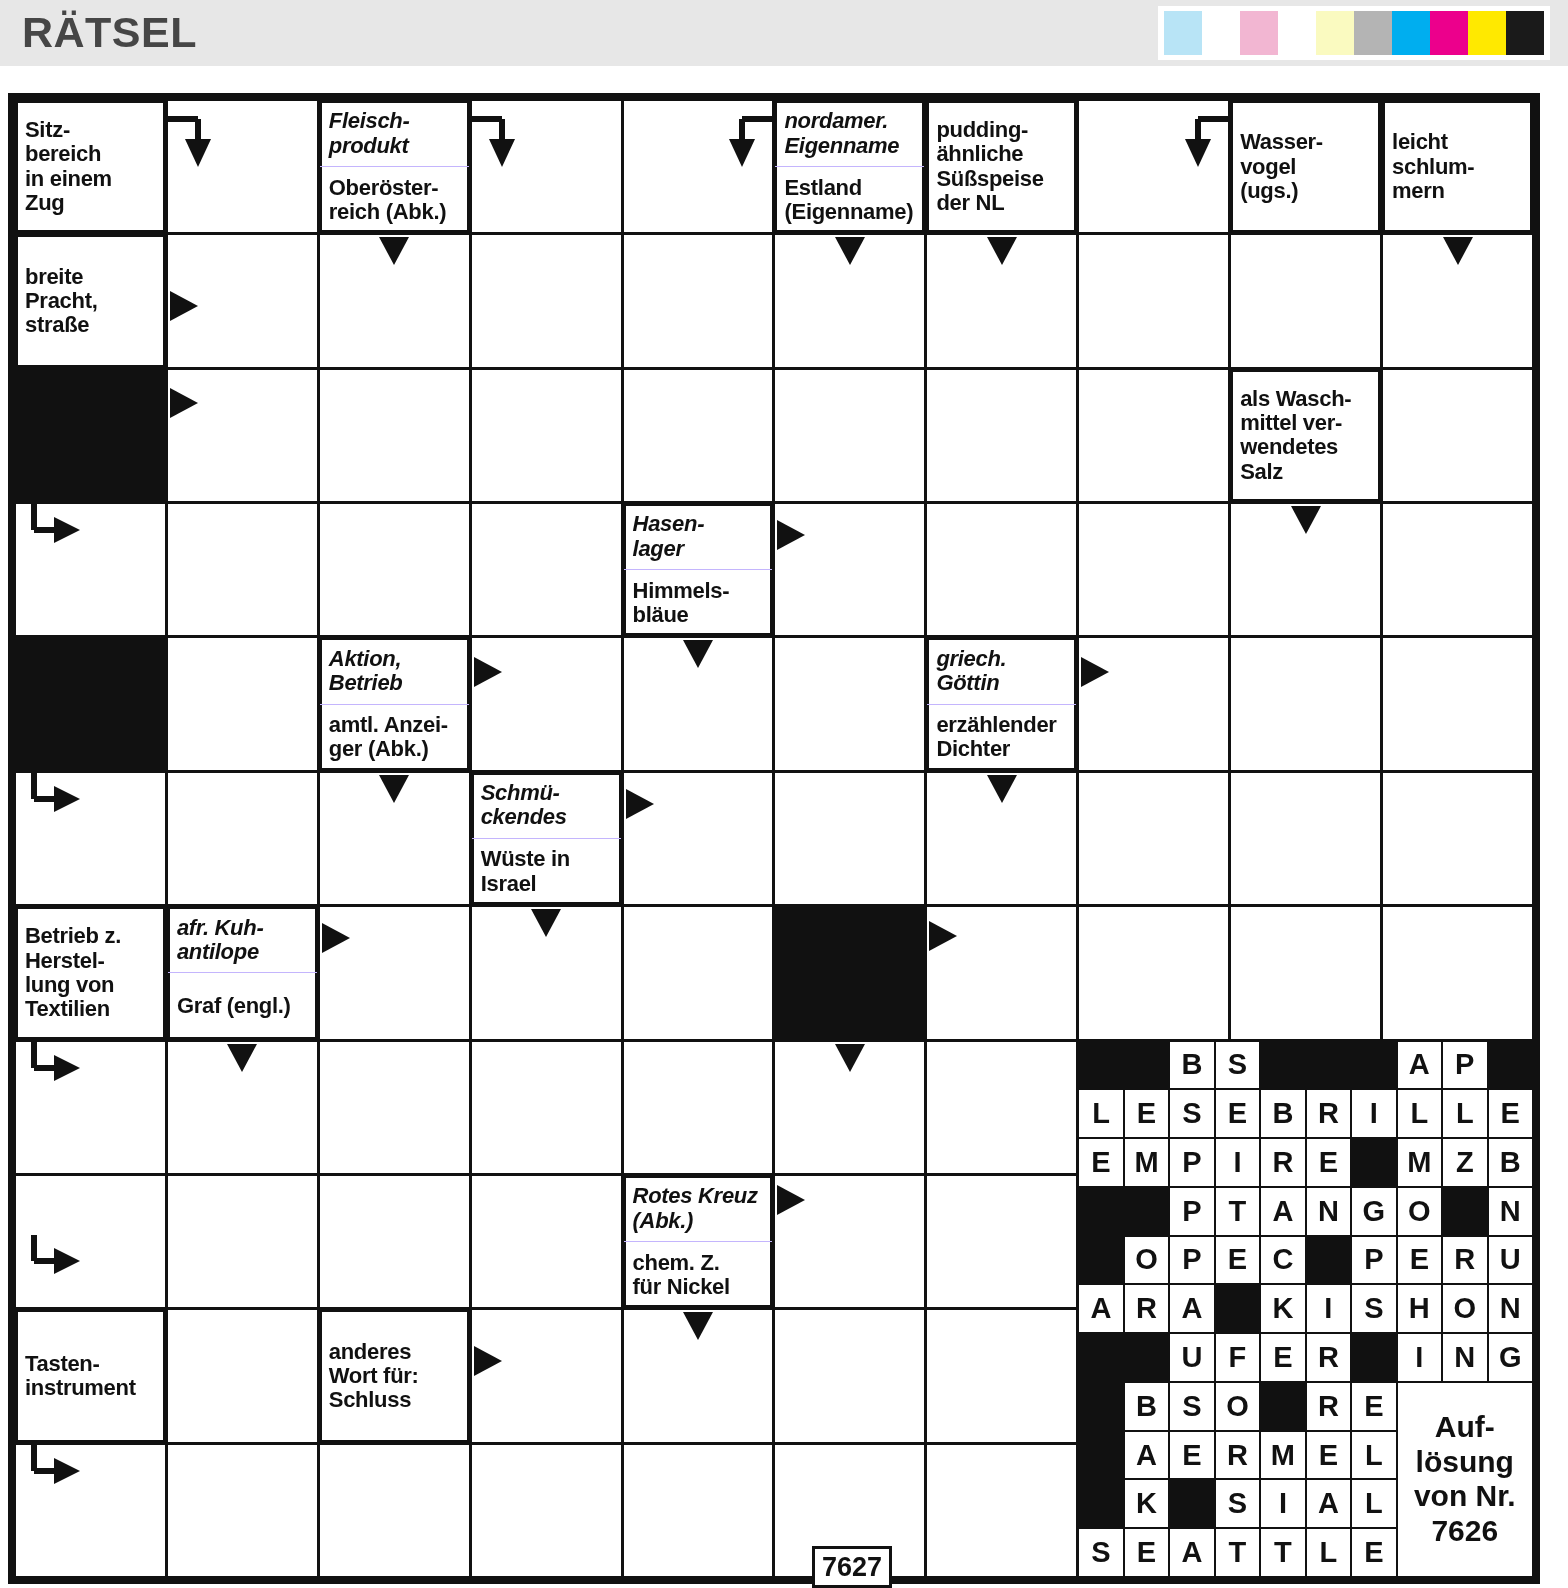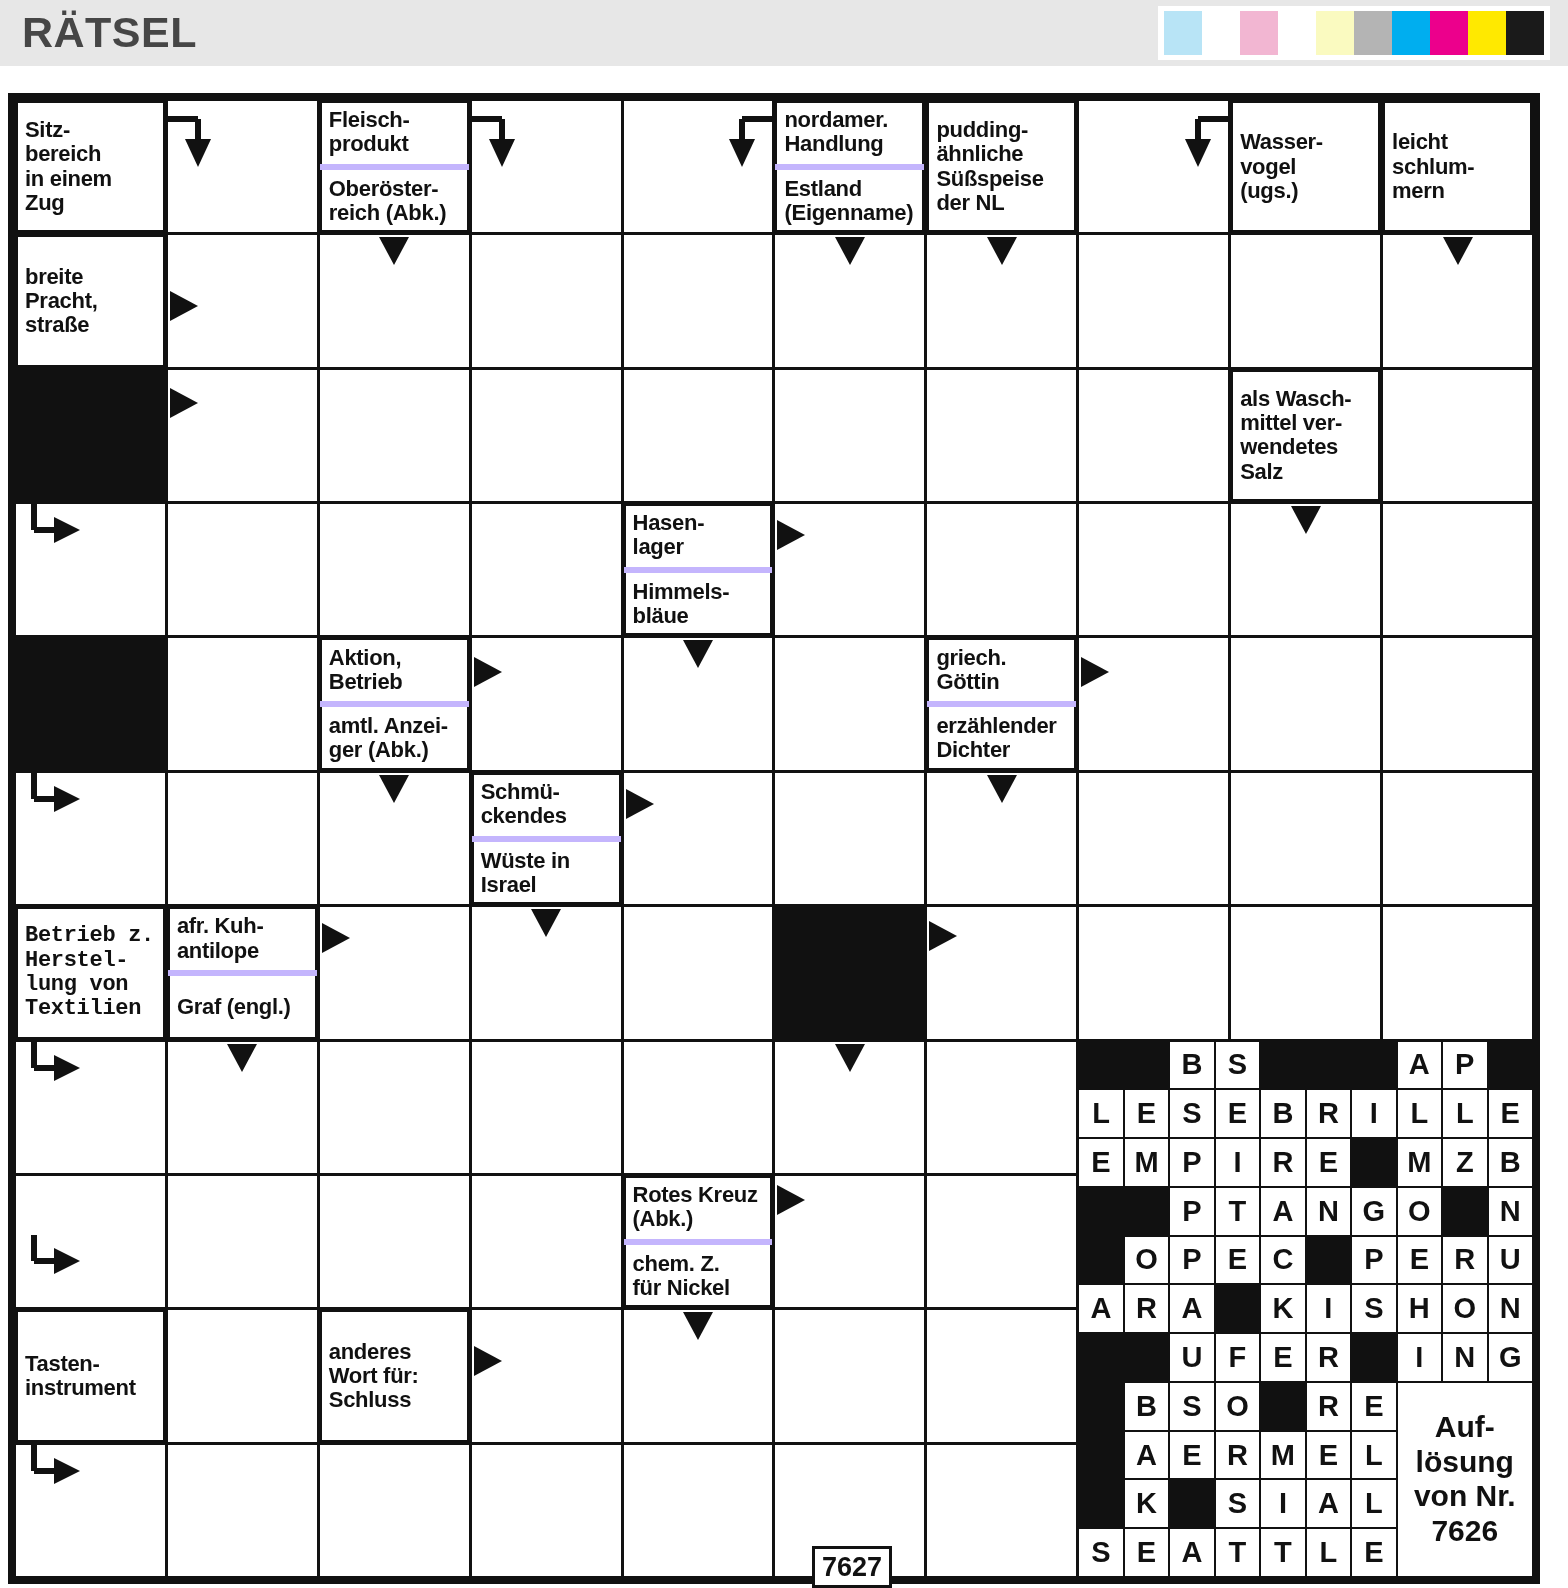--- a/index.html
+++ b/index.html
@@ -9,21 +9,21 @@
   .title{position:absolute;left:22px;top:8px;font-size:43px;font-weight:bold;color:#464646;letter-spacing:.5px;}
   .colorbar{position:absolute;right:18px;top:6px;background:#fff;display:flex;align-items:center;padding:5px 6px;height:54px;}
   .swatch{width:38px;height:44px;flex:0 0 auto;}
   .grid{position:absolute;left:8px;top:93px;width:1532px;height:1491px;display:grid;
     grid-template-columns:repeat(10,1fr);grid-template-rows:repeat(11,1fr);
     gap:3px;background:#111;border:8px solid #111;}
   .cell{background:#fff;position:relative;}
   .clue{display:flex;flex-direction:column;box-shadow:inset 0 0 0 2px #111;}
   .clue-part{flex:1 1 0;display:flex;flex-direction:column;justify-content:center;
     padding:3px 3px 3px 9px;font-size:22px;font-weight:bold;line-height:1.1;letter-spacing:-0.3px;}
-  .clue-part.divided{border-bottom:6px solid #c4b5fd;}
+  .clue-part.divided{border-bottom:1px solid #c4b5fd;font-style:italic;}
   .solution{grid-column:8/11;grid-row:8/12;background:#111;display:grid;
     grid-template-columns:repeat(10,1fr);grid-template-rows:repeat(11,1fr);gap:2px;}
   .sol-letter{background:#fff;display:flex;align-items:center;justify-content:center;
     font-size:29px;font-weight:bold;color:#111;}
   .sol-black{background:#111;}
   .sol-caption{grid-column:8/11;grid-row:8/12;background:#fff;display:flex;flex-direction:column;
     align-items:center;justify-content:center;font-size:30px;font-weight:bold;line-height:1.16;text-align:center;}
   .pnum{position:absolute;left:812px;top:1546px;width:80px;height:42px;background:#fff;
     border:3px solid #111;display:flex;align-items:center;justify-content:center;
     font-size:27px;font-weight:bold;z-index:5;}
@@ -84,21 +84,21 @@
     <div class="cell answer" style="grid-area: 1 / 5;">
       <svg width="54" height="58" viewBox="0 0 54 58" class="arrow" style="right: 0px; top: 10px;">
         <line x1="54" y1="8" x2="24" y2="8" stroke="#111" stroke-width="6"></line>
         <line x1="24" y1="8" x2="24" y2="30" stroke="#111" stroke-width="6"></line>
         <polygon points="11,28 37,28 24,56" fill="#111"></polygon>
       </svg>
     </div>
     <div class="cell clue" style="grid-area: 1 / 6;">
       <div class="clue-part divided">
         <div>nordamer.</div>
-        <div>Handlung</div>
+        <div>Eigenname</div>
       </div>
       <div class="clue-part">
         <div>Estland</div>
         <div>(Eigenname)</div>
       </div>
     </div>
     <div class="cell clue" style="grid-area: 1 / 7;">
       <div class="clue-part">
         <div>pudding-</div>
         <div>ähnliche</div>
@@ -285,21 +285,21 @@
     </div>
     <div class="cell answer" style="grid-area: 6 / 6;"></div>
     <div class="cell answer" style="grid-area: 6 / 7;">
       <svg width="36" height="30" viewBox="0 0 36 30" class="arrow" style="top: 1px; left: 50%; transform: translateX(-50%);">
         <polygon points="3,1 33,1 18,29" fill="#111"></polygon>
       </svg>
     </div>
     <div class="cell answer" style="grid-area: 6 / 8;"></div>
     <div class="cell answer" style="grid-area: 6 / 9;"></div>
     <div class="cell answer" style="grid-area: 6 / 10;"></div>
-    <div class="cell clue" style="grid-area: 7 / 1; font-family: Liberation Mono, monospace;">
+    <div class="cell clue" style="grid-area: 7 / 1;">
       <div class="clue-part">
         <div>Betrieb z.</div>
         <div>Herstel-</div>
         <div>lung von</div>
         <div>Textilien</div>
       </div>
     </div>
     <div class="cell clue" style="grid-area: 7 / 2;">
       <div class="clue-part divided">
         <div>afr. Kuh-</div>

